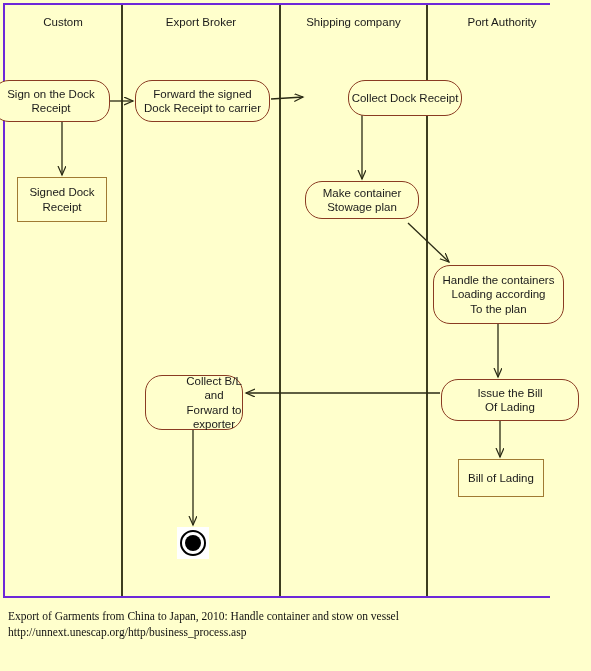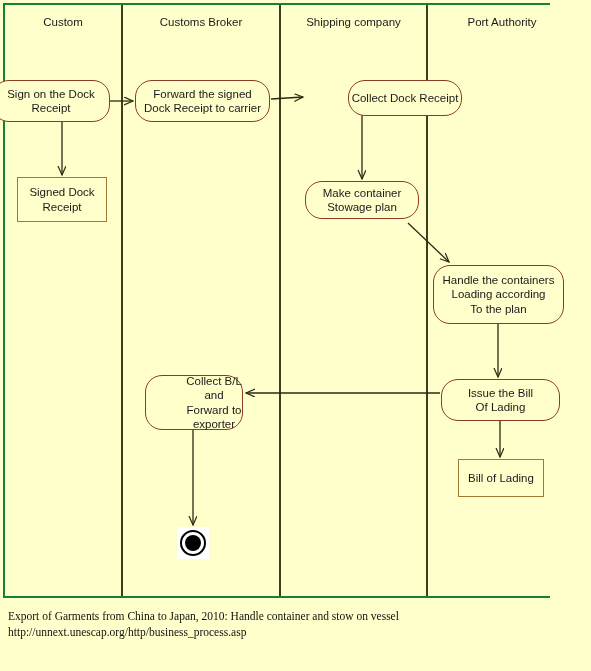--- a/index.html
+++ b/index.html
@@ -18,21 +18,21 @@
   }
 
   
   #pool {
     position: absolute;
     left: 3px;
     top: 3px;
     width: 547px;
     height: 595px;
     box-sizing: border-box;
-    border: 2px solid #15803d;
+    border: 2px solid #6d28d9;
     background: #ffffcc;
   }
   .lane {
     position: absolute;
     top: 0;
     bottom: 0;
     box-sizing: border-box;
     background: #ffffcc;
   }
   .lane + .lane { border-left: 2px solid #3d3d1f; }
@@ -78,21 +78,21 @@
     border: 1.3px solid #a07a33;
     border-radius: 0;
   }
 
   
   #n-sign        { left: -8px;  top: 80px;  width: 118px; height: 42px; }
   #n-forward     { left: 135px; top: 80px;  width: 135px; height: 42px; }
   #n-collect-dr  { left: 305px; top: 80px;  width: 114px; height: 36px; margin-left: 43px; }
   #n-make-stow   { left: 305px; top: 181px; width: 114px; height: 38px; }
   #n-handle      { left: 433px; top: 265px; width: 131px; height: 59px; }
-  #n-issue-bl    { left: 441px; top: 379px; width: 119px; height: 42px; }
+  #n-issue-bl    { left: 441px; top: 379px; width: 138px; height: 42px; }
   #n-collect-bl  { left: 145px; top: 375px; width: 98px;  height: 55px; }
   #n-signed-dr   { left: 17px;  top: 177px; width: 90px;  height: 45px; }
   #n-bol         { left: 458px; top: 459px; width: 86px;  height: 38px; }
 
   
   #end-node {
     position: absolute;
     left: 177px;
     top: 527px;
     width: 32px;
@@ -135,21 +135,21 @@
   #caption div { white-space: nowrap; }
 </style>
 </head>
 <body>
 
 <div id="pool">
   <div class="lane" style="left:0px; width:116px;">
     <div class="lane-title">Custom</div>
   </div>
   <div class="lane" style="left:116px; width:158px;">
-    <div class="lane-title">Customs Broker</div>
+    <div class="lane-title">Export Broker</div>
   </div>
   <div class="lane" style="left:274px; width:147px;">
     <div class="lane-title">Shipping company</div>
   </div>
   <div class="lane" style="left:421px; width:150px;">
     <div class="lane-title">Port Authority</div>
   </div>
 </div>
 
 <svg id="wires" viewBox="0 0 591 671" xmlns="http://www.w3.org/2000/svg">

